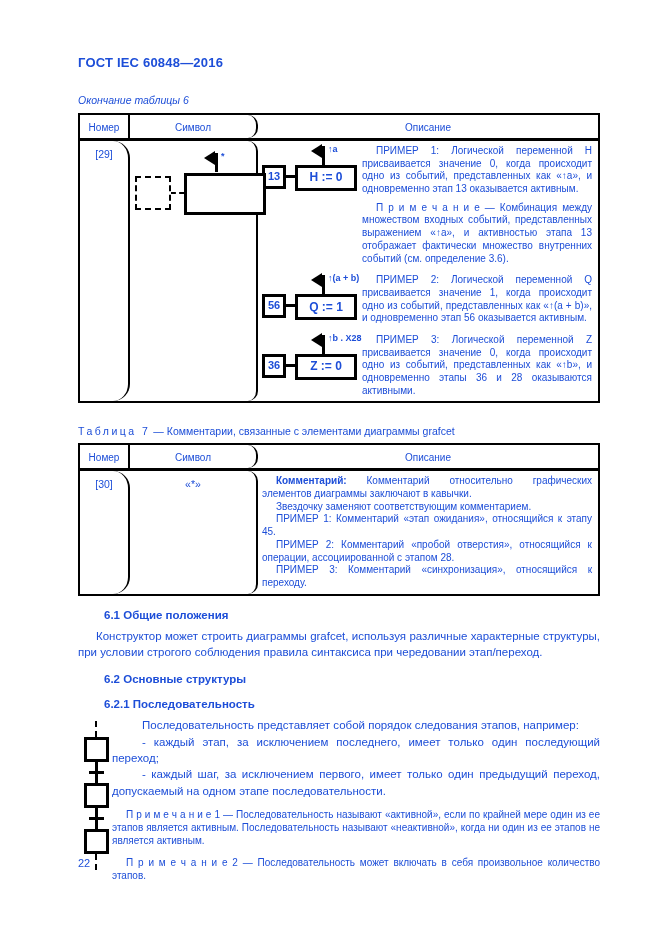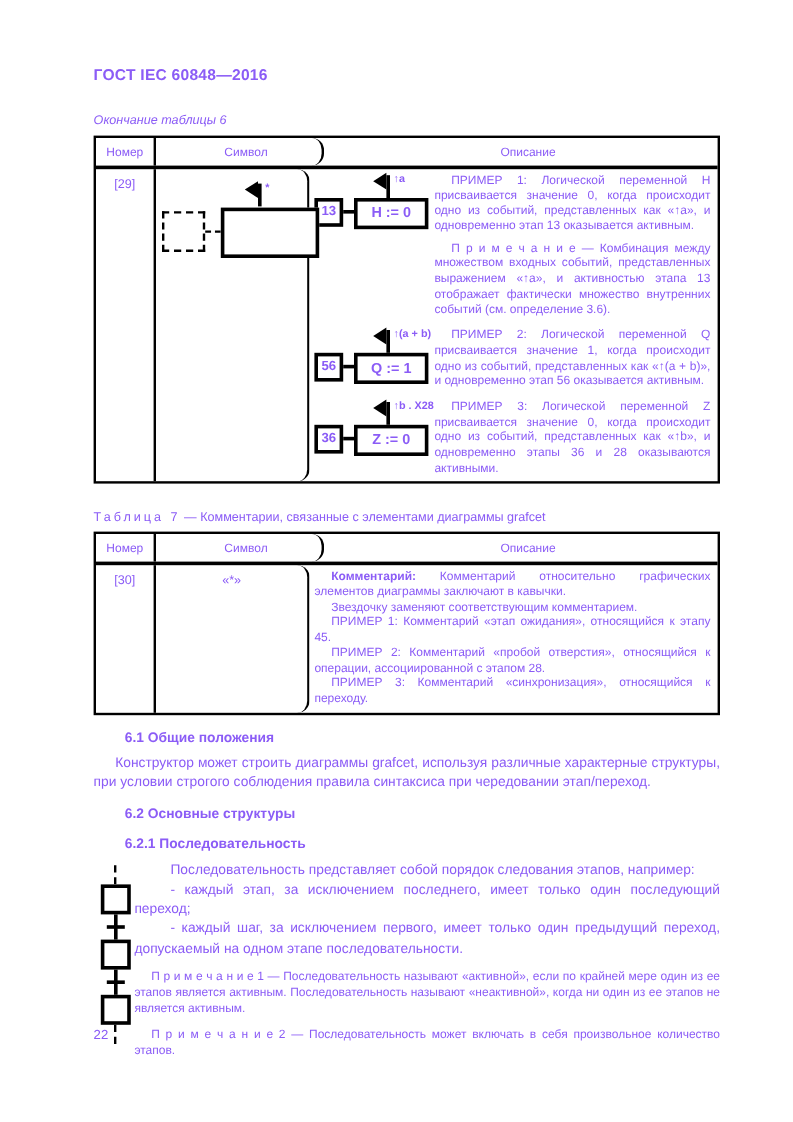--- a/index.html
+++ b/index.html
@@ -1,36 +1,36 @@
 <!DOCTYPE html>
 <html><head>
 <meta charset="utf-8">
 <style>
   * { margin:0; padding:0; box-sizing:border-box; }
   html,body { background:#888; }
   .page {
     width:661px; height:935px; background:#ffffff; position:relative;
-    font-family:"Liberation Sans", sans-serif; color:#8b5cf6;
+    font-family:"Liberation Sans", sans-serif; color:#1d4ed8;
     margin:0 auto; overflow:hidden;
   }
   .content { position:absolute; left:78px; top:55px; width:522px; }
 
   .doc-header { font-size:13px; font-weight:bold; letter-spacing:.2px; }
   .table-end-caption { font-style:italic; font-size:10.5px; margin-top:24px; margin-bottom:7px; }
 
   
   .gtable { border:2px solid #000; width:522px; }
   .trow { display:flex; }
-  .thead { border-bottom:3px solid #000;gap:12px; }
+  .thead { border-bottom:3px solid #000; }
   .tc { padding:4px 5px; }
   .c-num { width:50px; flex:none; border-right:2px solid #000; }
   .c-sym { width:128px; flex:none; border-right:2px solid #000;border-radius:10px; }
   .c-desc { flex:1; min-width:0; }
   .thead .tc { font-size:10px; text-align:center; padding:7px 4px 5px; }
-  .cell-num { text-align:center; font-size:10.5px; padding-top:7px; }
+  .cell-num { text-align:center; font-size:10.5px; padding-top:7px;border-radius:17px; }
   .cell-sym-text { text-align:center; font-size:10.5px; padding-top:7px; }
   .desc-cell { font-size:10px; line-height:1.27; padding:4px 6px 4px 4px; }
   .desc-p { text-align:justify; margin:0; }
   .fi { text-indent:14px; }
 
   
   .ex-block { display:flex; margin-bottom:9px; }
   .ex-fig { width:100px; flex:none; padding-top:1px; }
   .ex-text { flex:1; min-width:0; }
 

